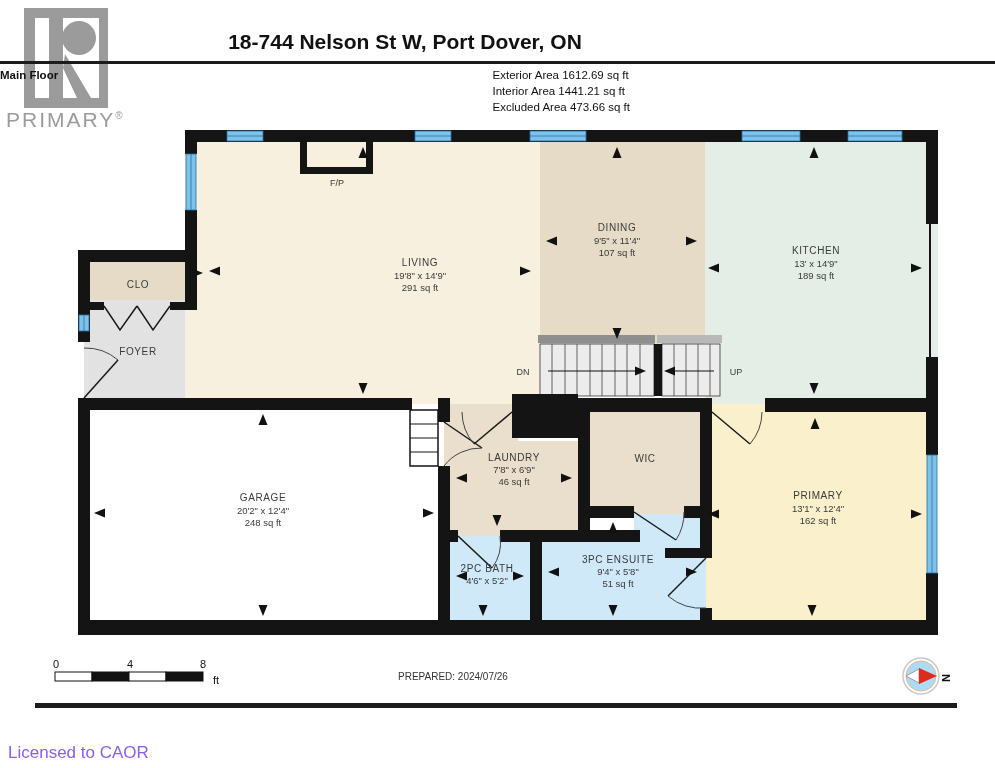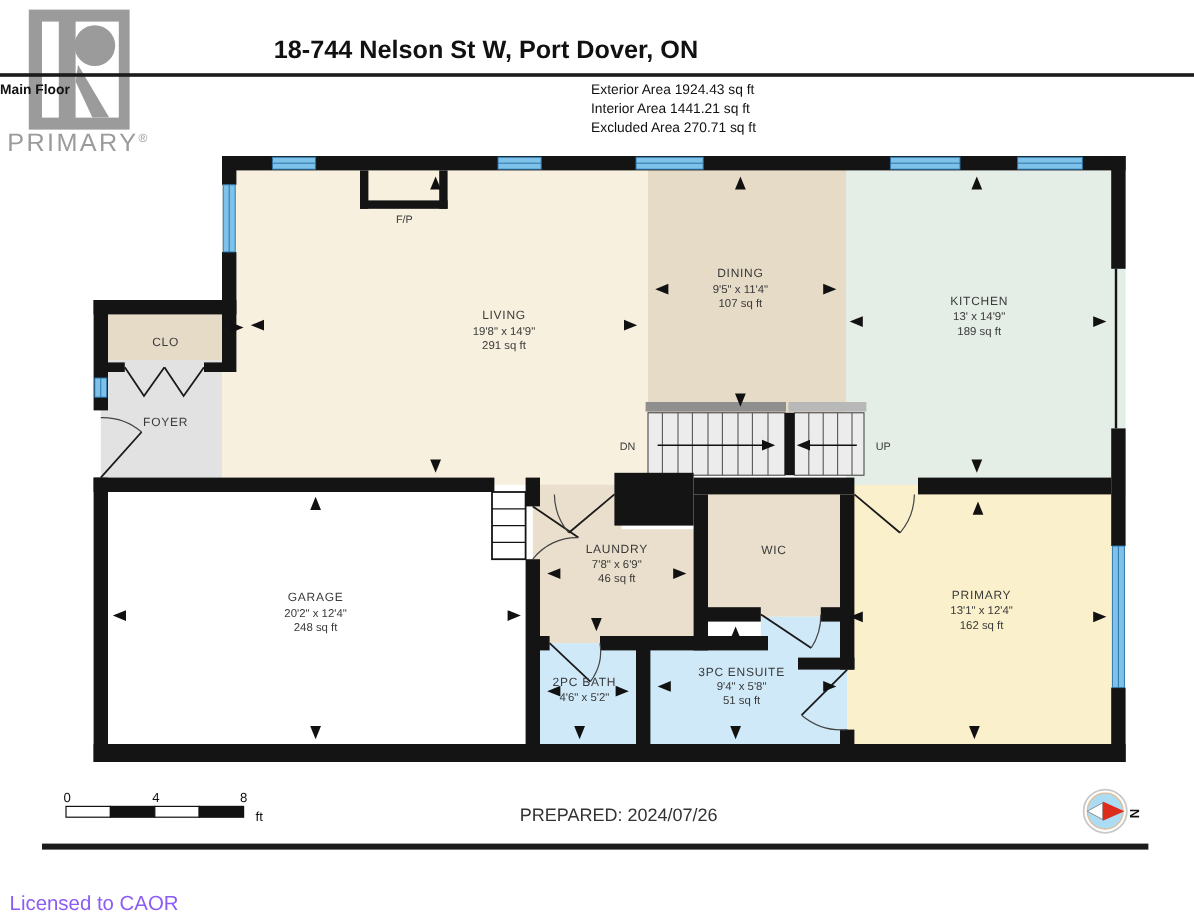--- a/index.html
+++ b/index.html
@@ -19,21 +19,21 @@
   #plan{left:0;top:0;}
   .rn{font:400 10px "Liberation Sans",sans-serif;fill:#3a3a3a;text-anchor:middle;letter-spacing:.6px;}
   .rd{font:400 9.5px "Liberation Sans",sans-serif;fill:#3a3a3a;text-anchor:middle;}
   .tiny{font:400 9px "Liberation Sans",sans-serif;fill:#3a3a3a;text-anchor:middle;}
   .wall{fill:#141414;}
   .doorline{stroke:#1a1a1a;stroke-width:1.5;fill:none;}
   .doorarc{stroke:#444;stroke-width:1;fill:none;}
   .dimarrow{fill:#111;}
   .scale-num{font:400 11px "Liberation Sans",sans-serif;fill:#111;text-anchor:middle;}
   
-  #prepared{left:398px;top:671px;width:200px;text-align:right;font-size:15px;color:#333;}
+  #prepared{left:398px;top:671px;width:200px;text-align:left;font-size:10px;color:#333;}
   #bottom-rule{left:35px;top:703px;width:922px;height:5px;background:#1c1c1c;}
   #disclaimer{left:38px;top:714px;width:930px;font-size:10.5px;color:#222;}
   #licensed{left:8px;top:743px;font-size:17px;color:#8b5cf6;}
 </style>
 </head>
 <body>
 
 <div id="page">
 
   <svg id="logo" class="abs" viewBox="0 0 120 132" width="120" height="132">
@@ -43,23 +43,23 @@
     <circle cx="57" cy="32" r="17" fill="#9b9b9b"></circle>
     <polygon points="43,48 69,92 55,92 41,62" fill="#9b9b9b"></polygon>
   </svg>
   <div id="logo-text" class="abs"><span>PRIMARY</span><sup>®</sup></div>
 
   <h1 id="page-title" class="abs">18-744 Nelson St W, Port Dover, ON</h1>
   <div id="title-rule" class="abs"></div>
   <div id="areas" class="abs">
     <div id="floor-label">Main Floor</div>
     <div id="area-lines">
-      <div>Exterior Area 1924.43 sq ft</div>
+      <div>Exterior Area 1612.69 sq ft</div>
       <div>Interior Area 1441.21 sq ft</div>
-      <div>Excluded Area 270.71 sq ft</div>
+      <div>Excluded Area 473.66 sq ft</div>
     </div>
   </div>
 
   <svg id="plan" class="abs" viewBox="0 0 995 768" width="995" height="768">
 
     <g>
       <rect x="185" y="135" width="360" height="275" fill="#f7f0df"></rect>
       <rect x="540" y="135" width="172" height="215" fill="#e6dbc7"></rect>
       <rect x="705" y="135" width="233" height="277" fill="#e4eee6"></rect>
       <rect x="84" y="256" width="107" height="52" fill="#e6dbc7"></rect>

